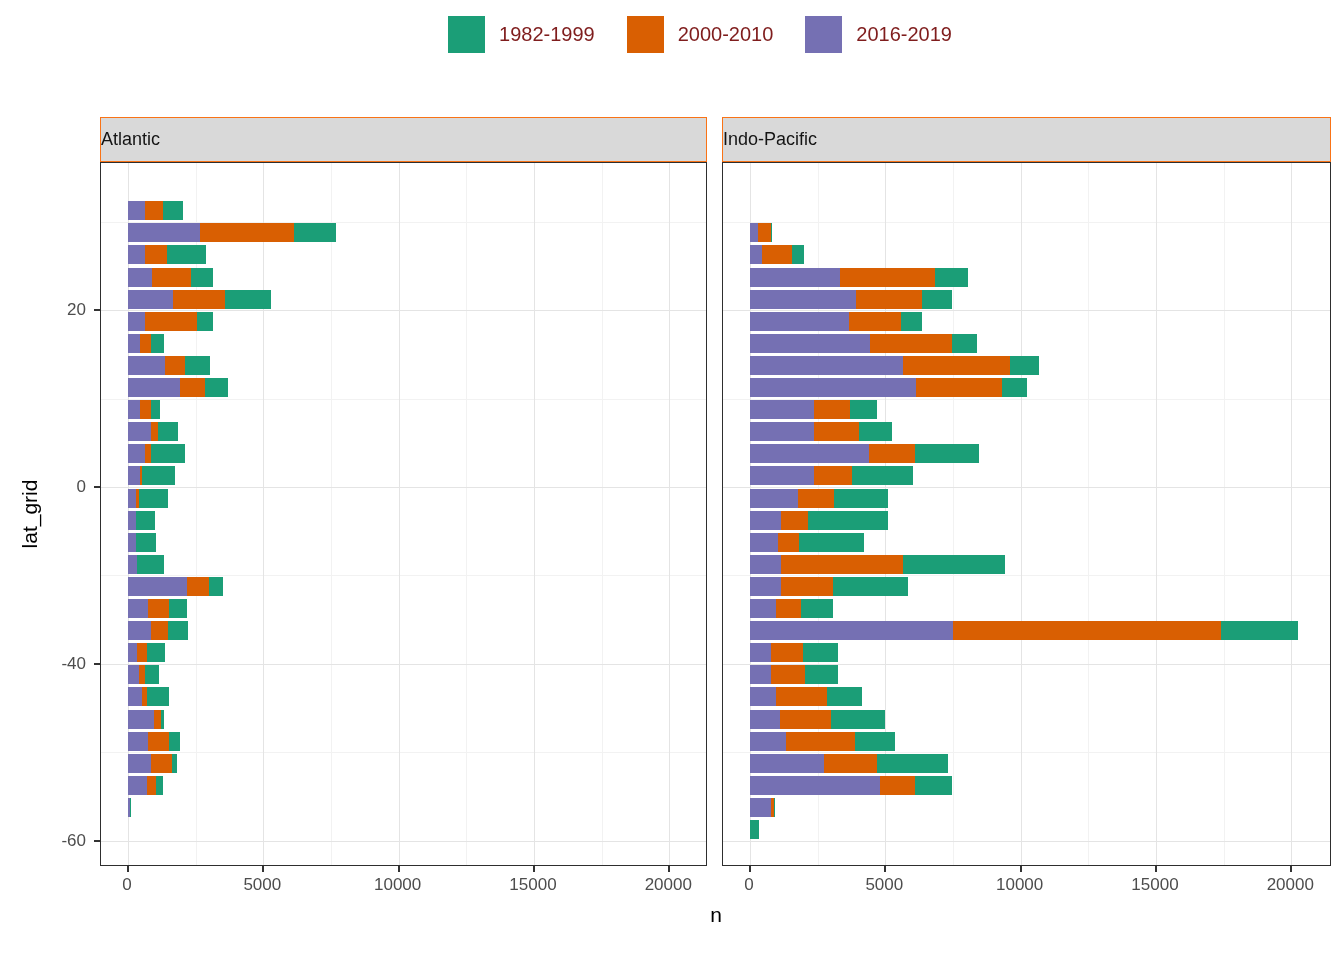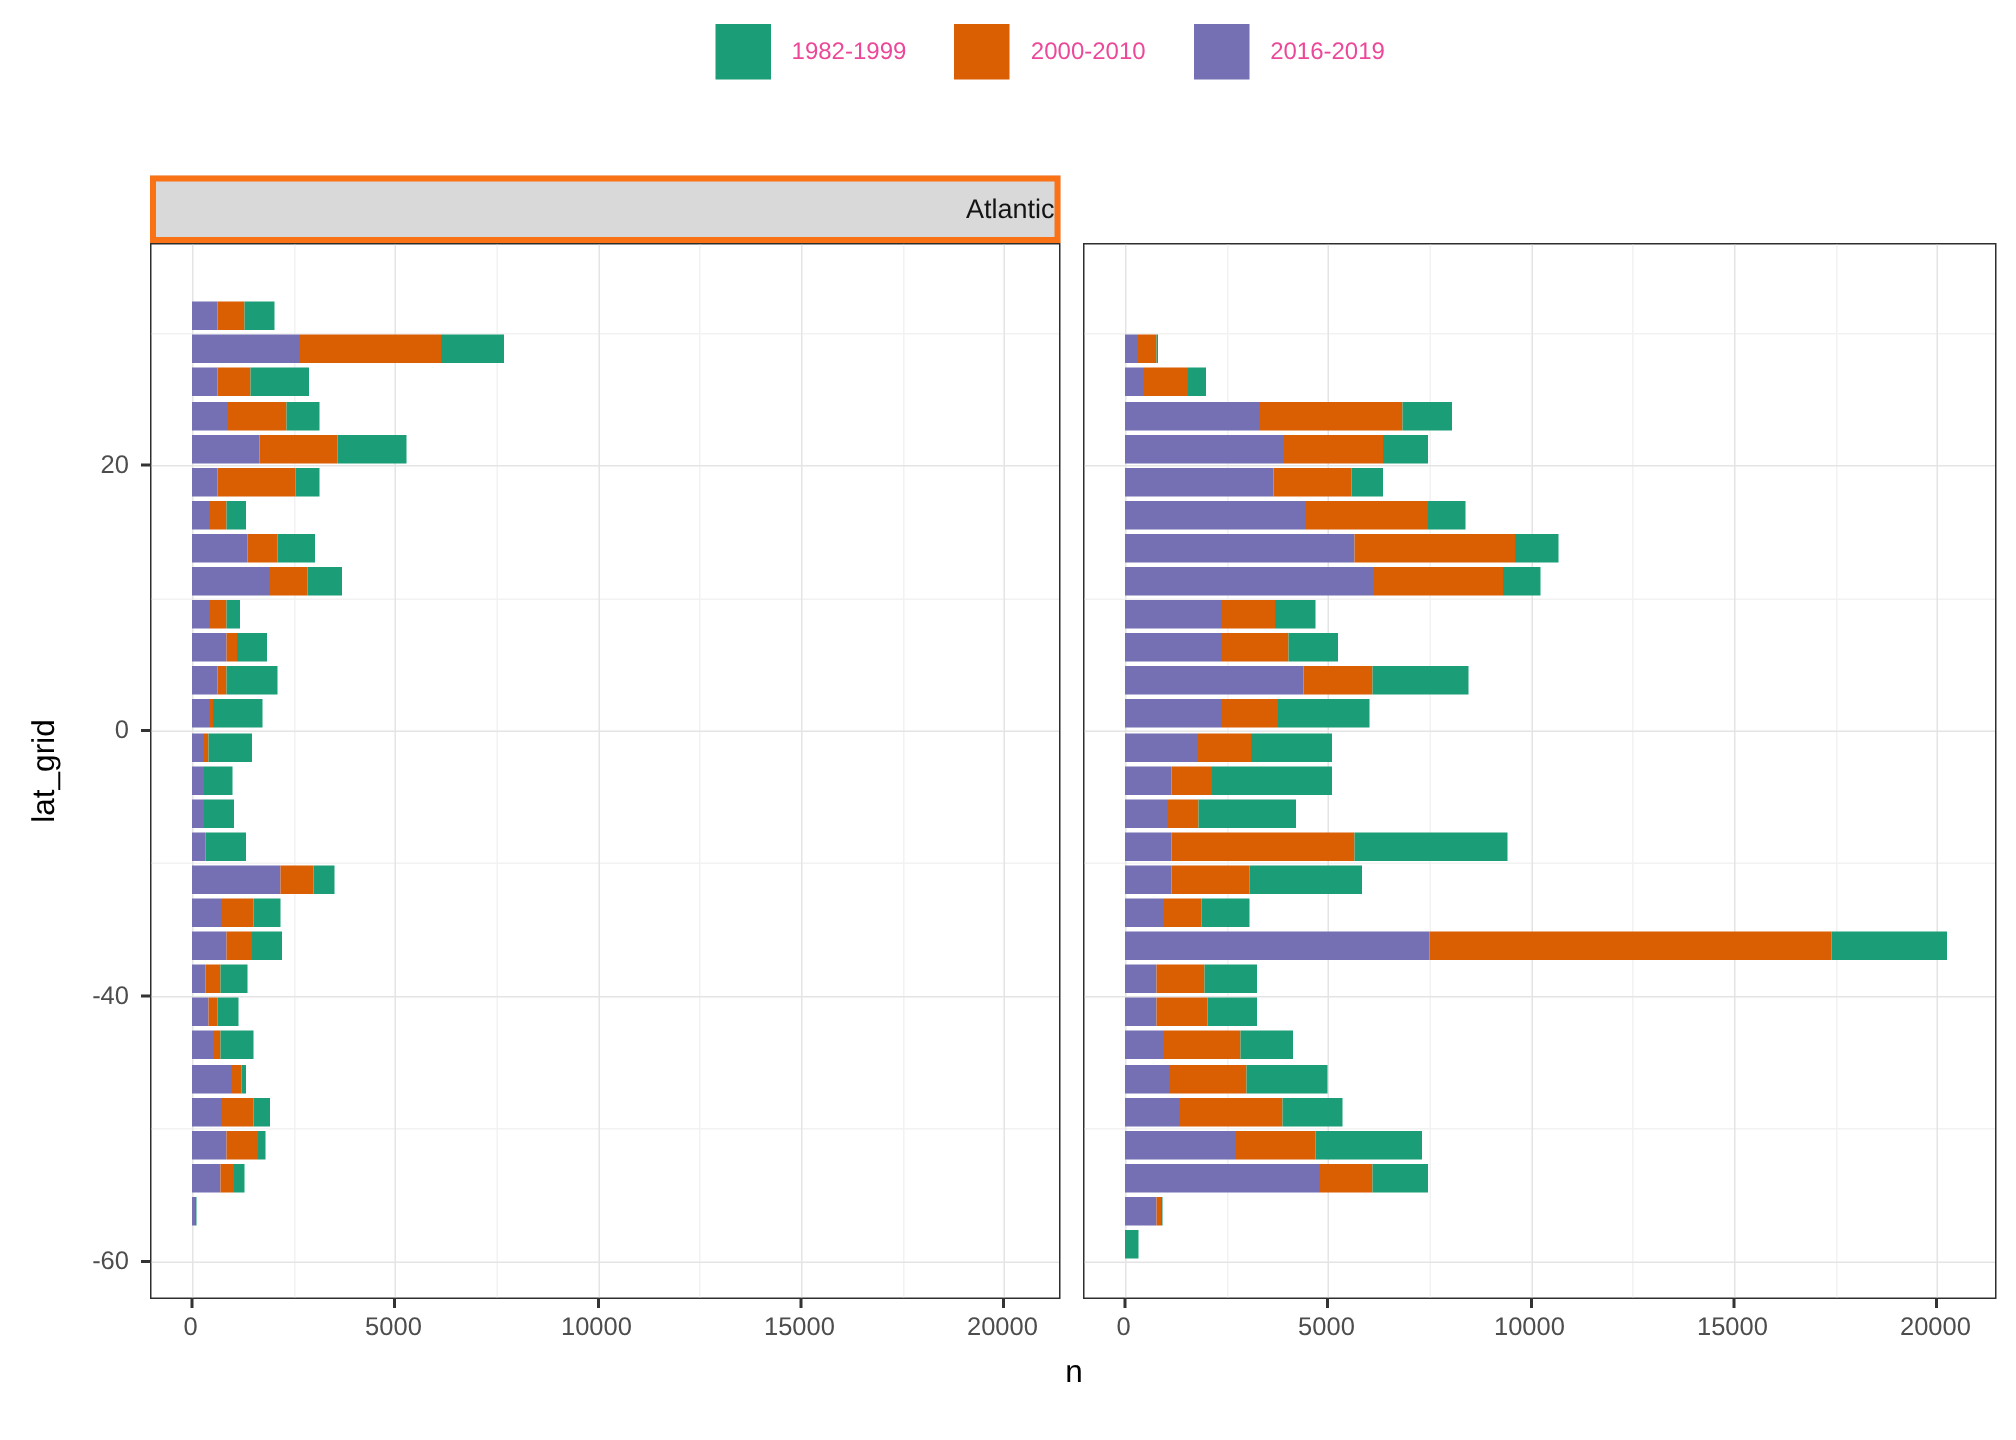--- a/index.html
+++ b/index.html
@@ -2,23 +2,23 @@
 <html><head>
 <meta charset="utf-8">
 <style>
   html,body{margin:0;padding:0;background:#ffffff;}
   #stage{position:relative;width:1344px;height:960px;background:#ffffff;
          font-family:"Liberation Sans", sans-serif;overflow:hidden;}
   #legend{position:absolute;top:16px;left:56px;right:0;display:flex;
           justify-content:center;align-items:center;gap:32px;}
   .legend-item{display:flex;align-items:center;gap:14px;}
   .legend-swatch{width:37px;height:37px;}
-  .legend-label{font-size:16px;color:#ec4899;white-space:nowrap;}
-  .strip{position:absolute;background:#d9d9d9;border:4px solid #f97316;
-         display:flex;align-items:center;justify-content:flex-end;box-sizing:border-box;}
+  .legend-label{font-size:20px;color:#7f1d1d;white-space:nowrap;}
+  .strip{position:absolute;background:#d9d9d9;border:1px solid #f97316;
+         display:flex;align-items:center;justify-content:flex-start;box-sizing:border-box;}
   .strip-label{font-size:18px;color:#141414;}
   .panel{position:absolute;background:#ffffff;border:1px solid #2e2e2e;
          box-sizing:border-box;overflow:hidden;}
   .gridline-v{position:absolute;top:0;bottom:0;width:1px;}
   .gridline-h{position:absolute;left:0;right:0;height:1px;}
   .grid-major{background:#e4e4e4;}
   .grid-minor{background:#f2f2f2;}
   .bar-seg{position:absolute;height:19px;}
   .tick{position:absolute;background:#333333;}
   .tick-label-x{position:absolute;font-size:17px;color:#4d4d4d;transform:translateX(-50%);white-space:nowrap;}
@@ -154,20 +154,23 @@
     <div class="tick" style="left: 127px; top: 866px; width: 2px; height: 6px;"></div>
     <div class="tick-label-x" style="left: 127px; top: 875px;">0</div>
     <div class="tick" style="left: 262.325px; top: 866px; width: 2px; height: 6px;"></div>
     <div class="tick-label-x" style="left: 262.325px; top: 875px;">5000</div>
     <div class="tick" style="left: 397.65px; top: 866px; width: 2px; height: 6px;"></div>
     <div class="tick-label-x" style="left: 397.65px; top: 875px;">10000</div>
     <div class="tick" style="left: 532.975px; top: 866px; width: 2px; height: 6px;"></div>
     <div class="tick-label-x" style="left: 532.975px; top: 875px;">15000</div>
     <div class="tick" style="left: 668.3px; top: 866px; width: 2px; height: 6px;"></div>
     <div class="tick-label-x" style="left: 668.3px; top: 875px;">20000</div>
+    <div class="strip" style="left: 722px; top: 117px; width: 609px; height: 45px;">
+      <div class="strip-label">Indo-Pacific</div>
+    </div>
     <div class="panel" style="left: 722px; top: 162px; width: 609px; height: 704px;">
       <div class="gridline-v grid-minor" style="left: 94.6625px;"></div>
       <div class="gridline-v grid-minor" style="left: 229.987px;"></div>
       <div class="gridline-v grid-minor" style="left: 365.312px;"></div>
       <div class="gridline-v grid-minor" style="left: 500.637px;"></div>
       <div class="gridline-h grid-minor" style="top: 58.8px;"></div>
       <div class="gridline-h grid-minor" style="top: 235.6px;"></div>
       <div class="gridline-h grid-minor" style="top: 412.4px;"></div>
       <div class="gridline-h grid-minor" style="top: 589.2px;"></div>
       <div class="gridline-v grid-major" style="left: 27px;"></div>

